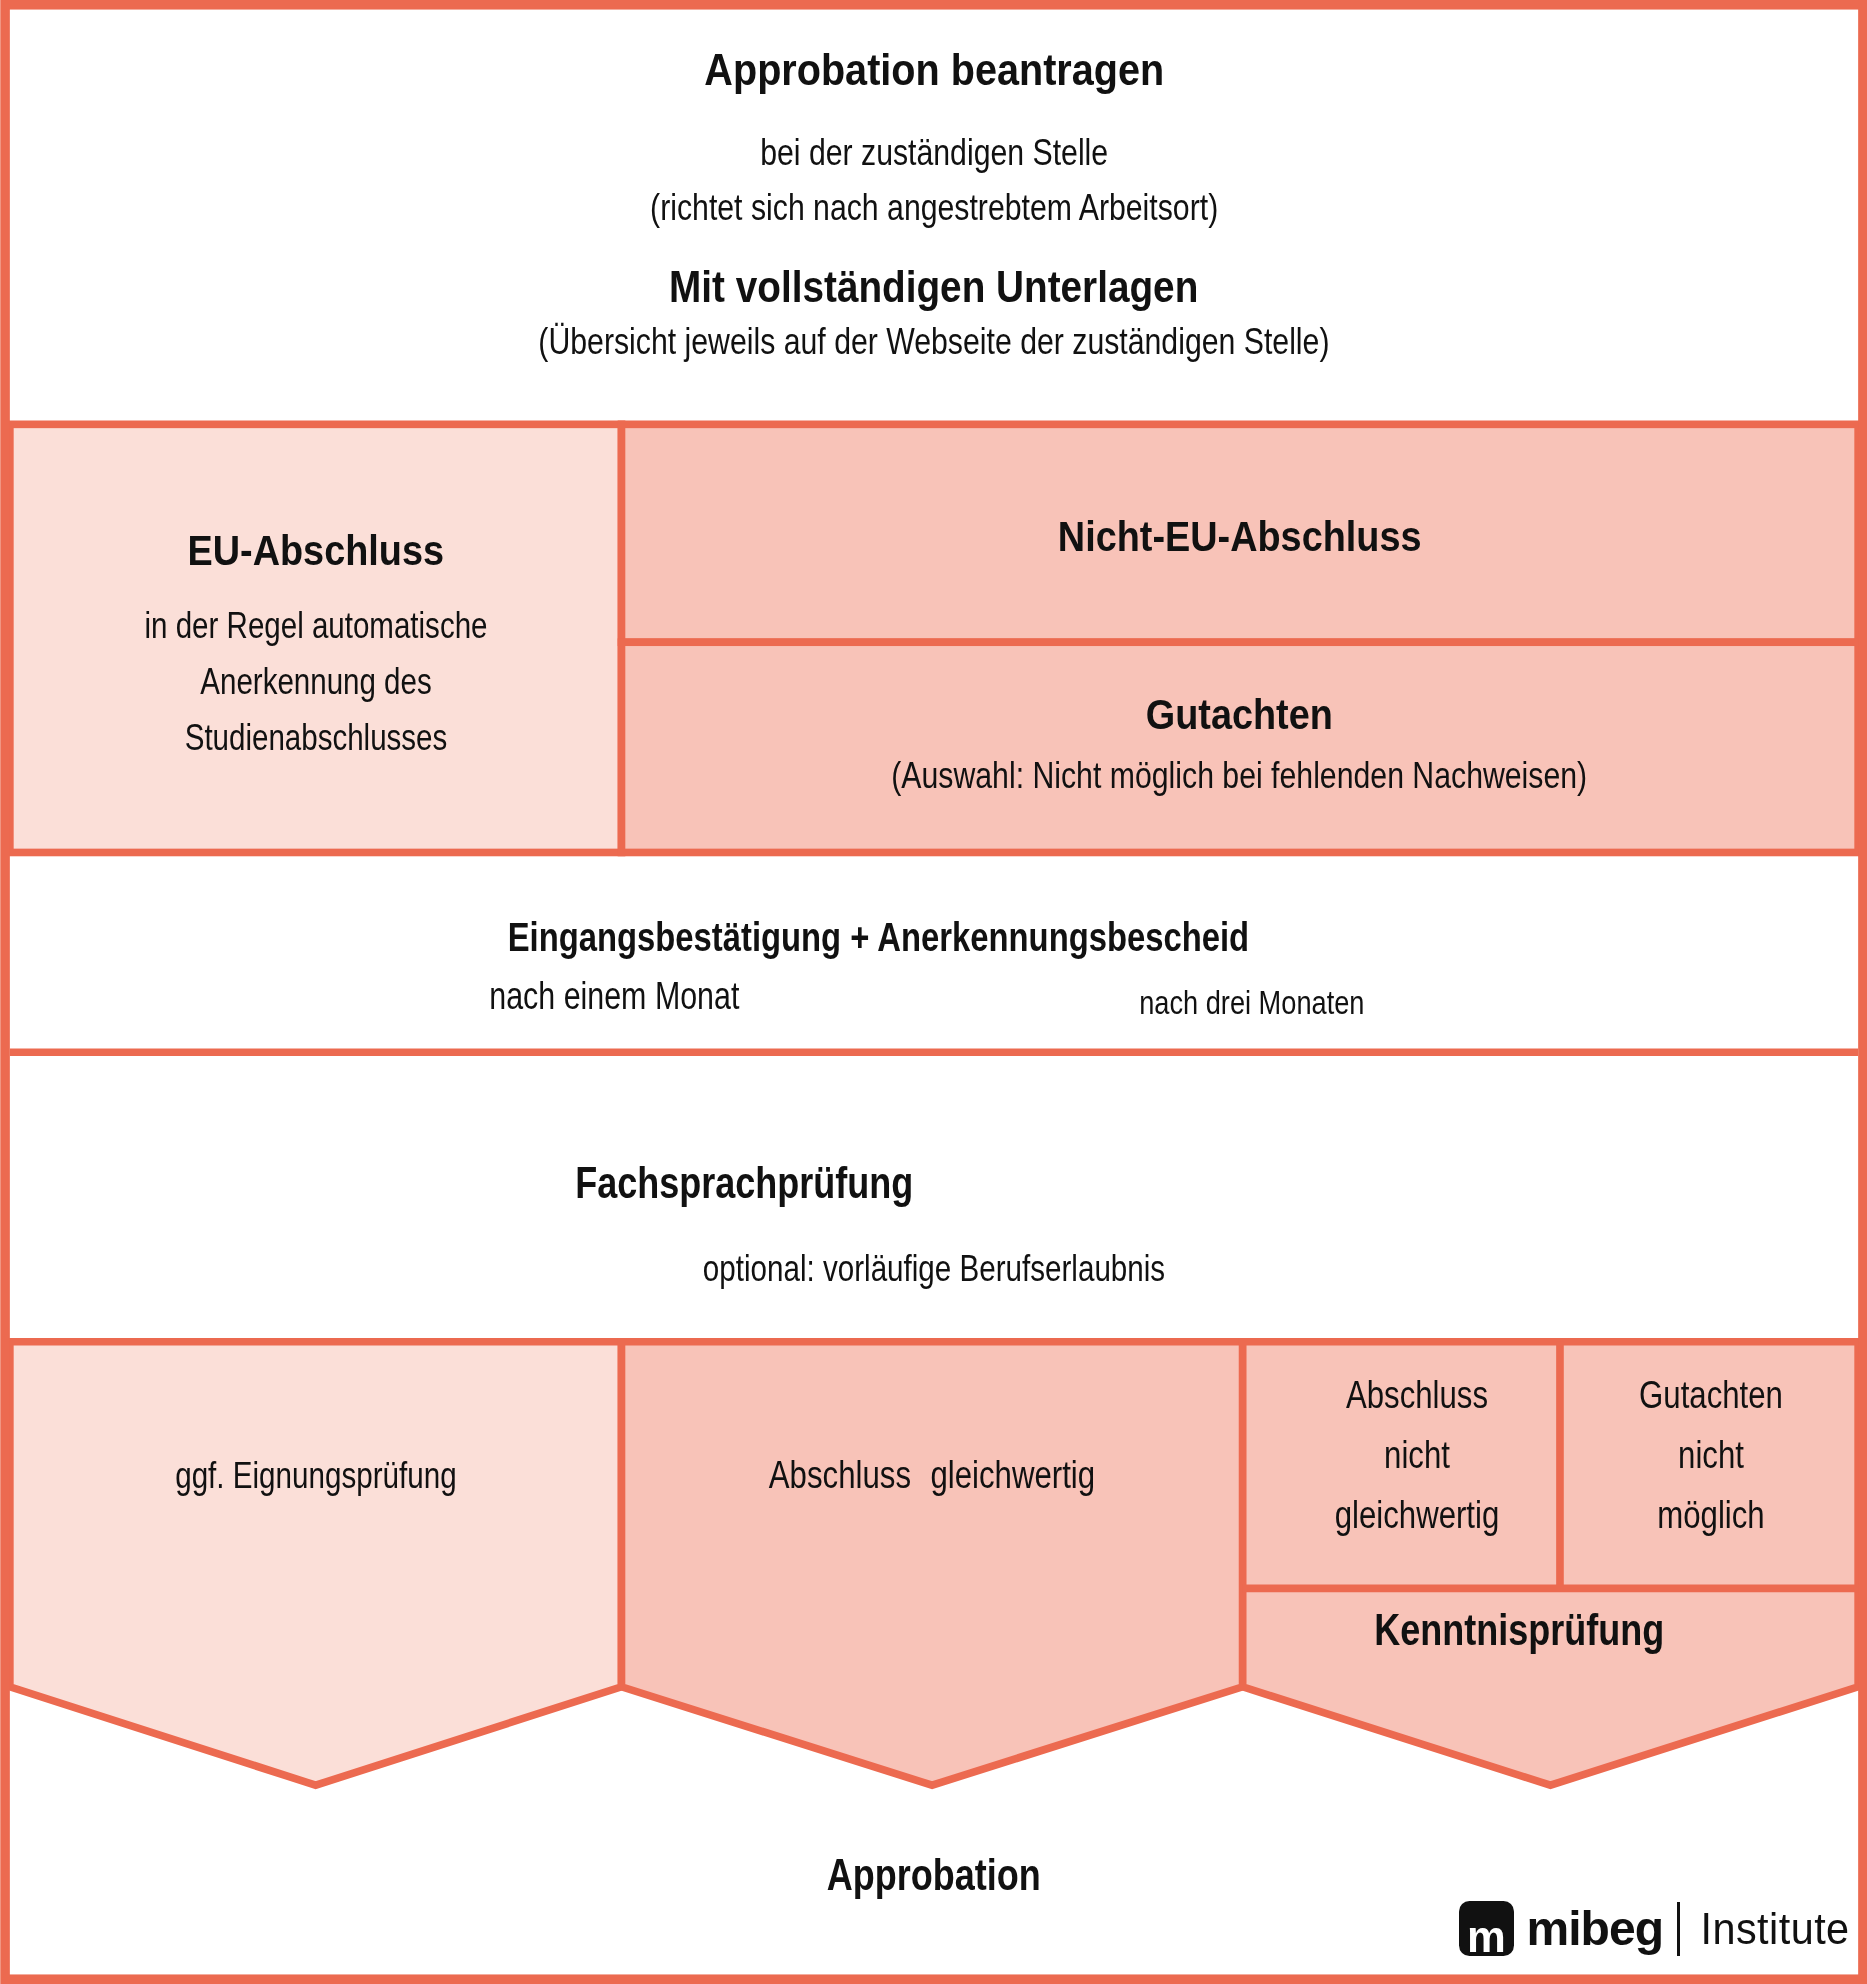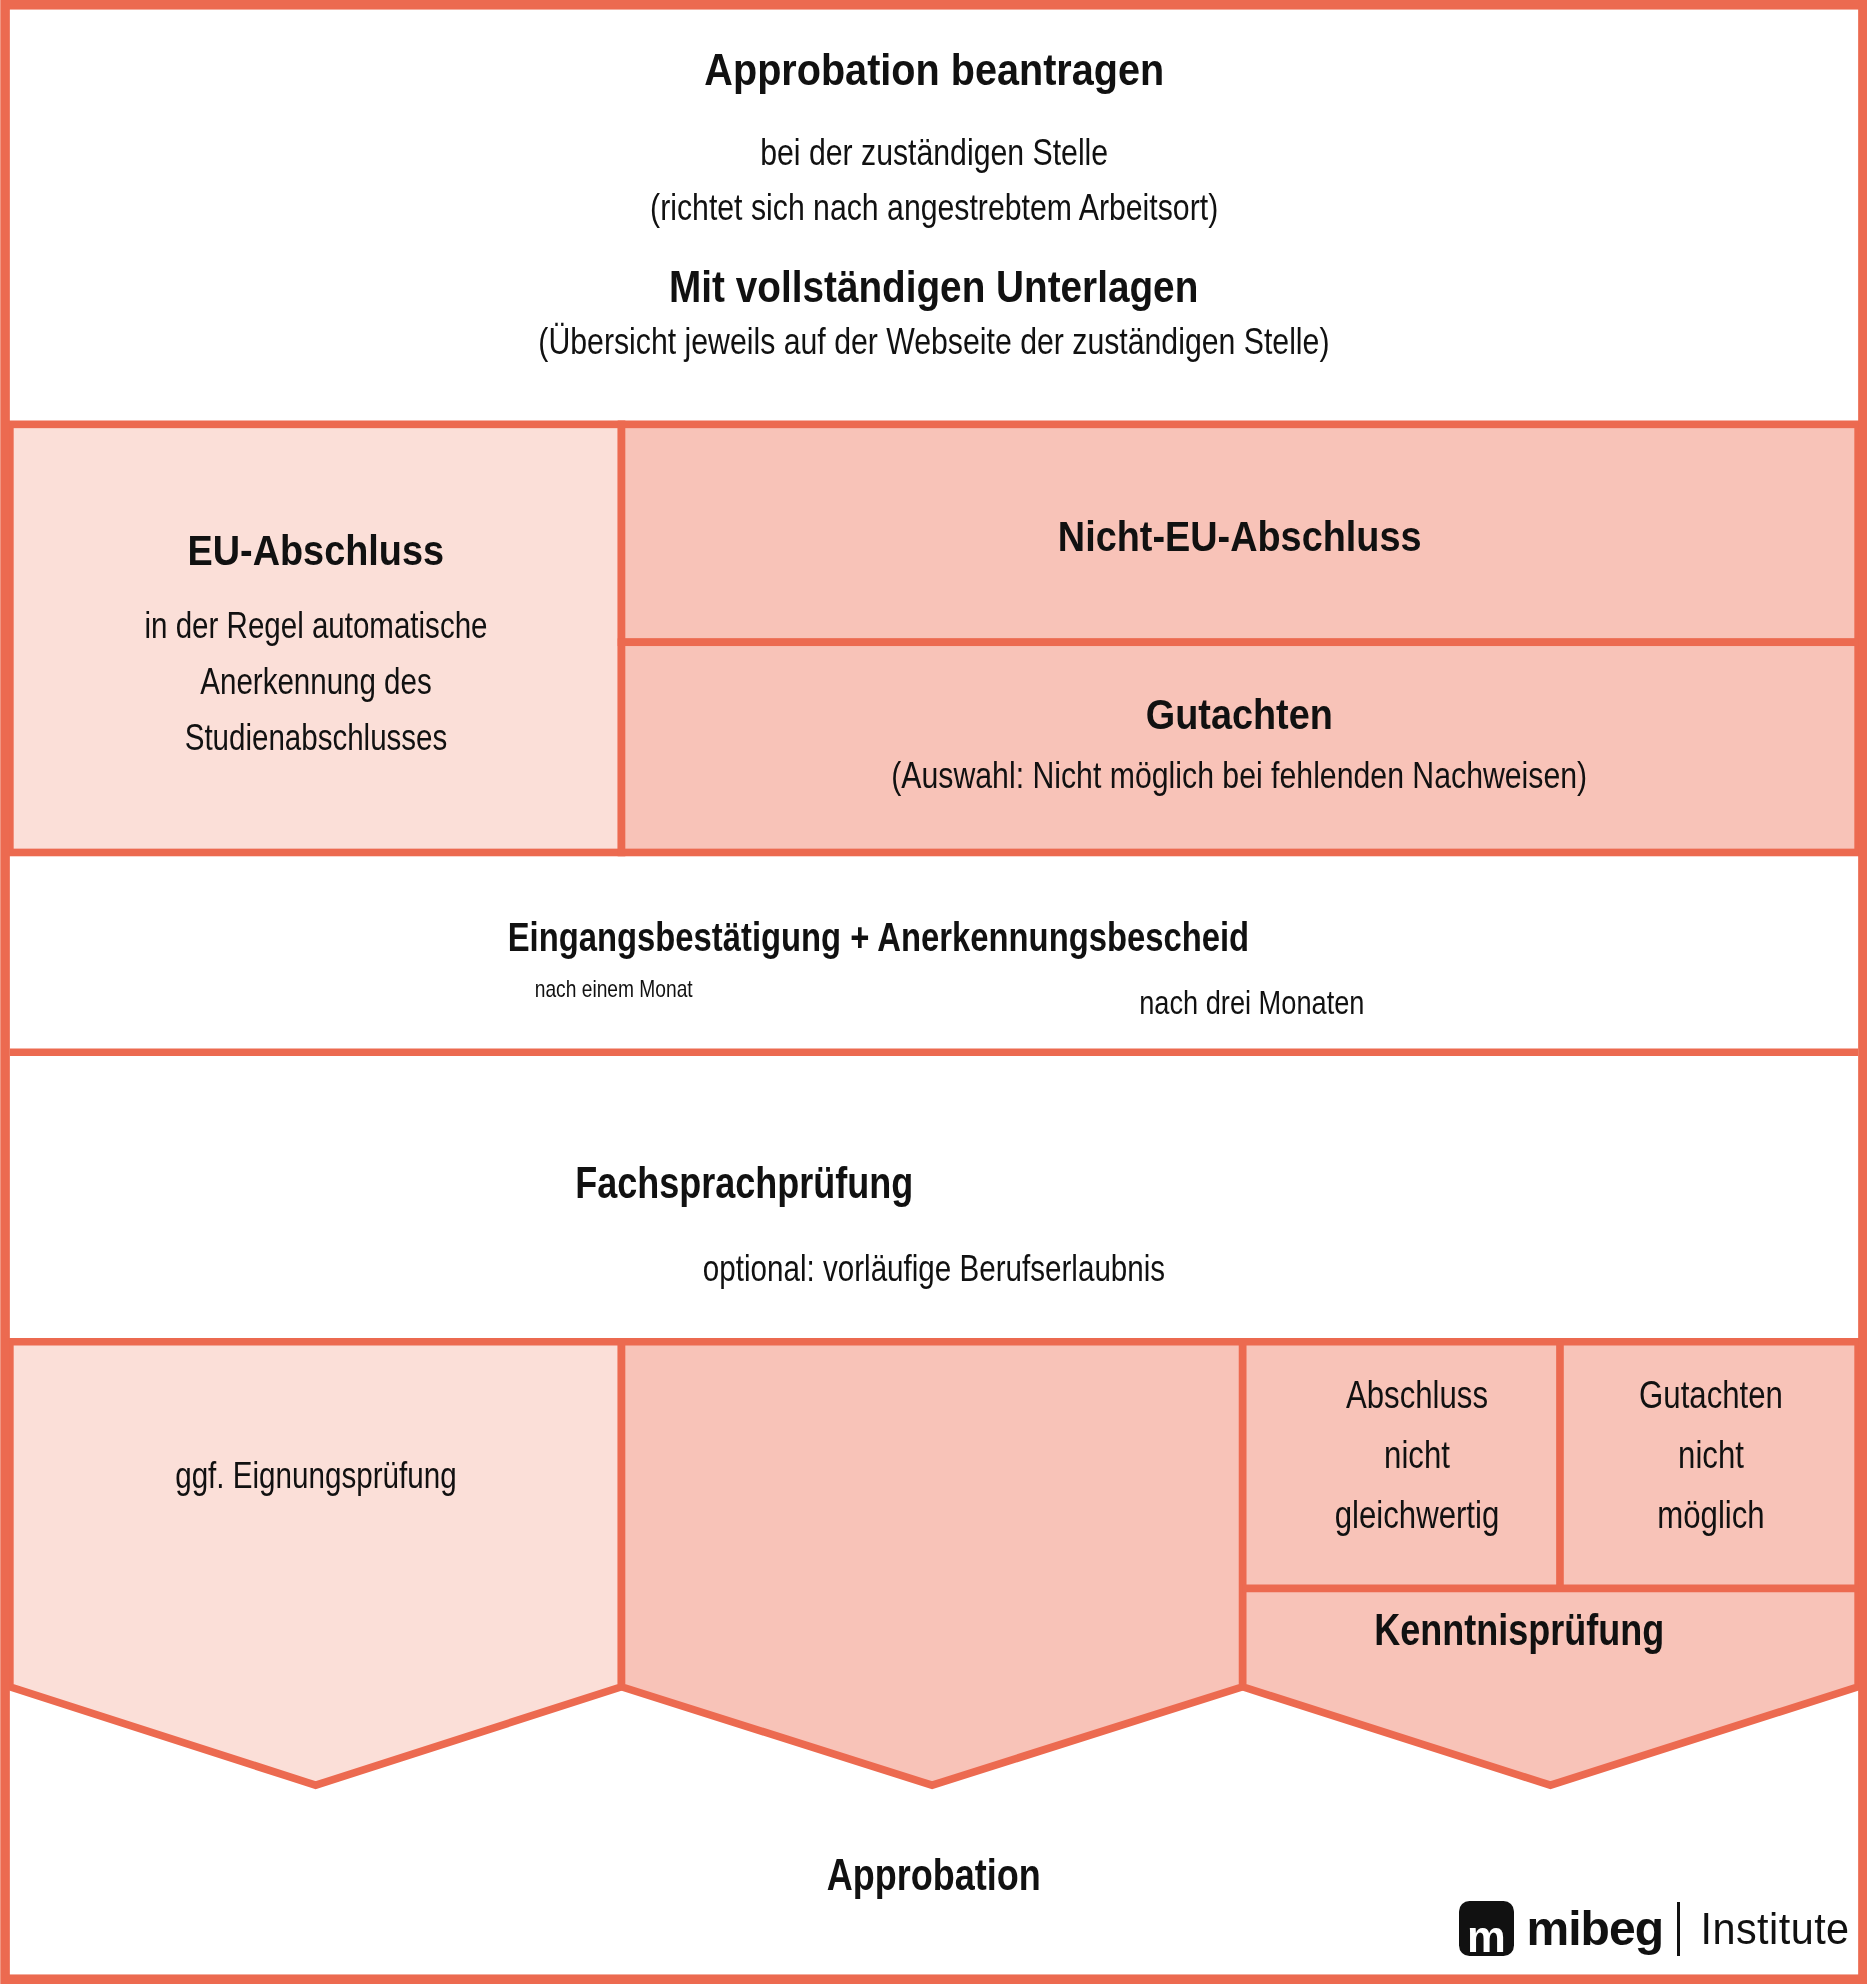--- a/index.html
+++ b/index.html
@@ -72,32 +72,34 @@
   <div class="t b" style="left:621px;width:1237px;top:512px;font-size:43px;">
     <span class="c88">Nicht-EU-Abschluss</span></div>
 
   <div class="t b" style="left:621px;width:1237px;top:690px;font-size:43px;">
     <span class="c88">Gutachten</span></div>
   <div class="t" style="left:621px;width:1237px;top:755px;font-size:36px;">
     <span class="c84">(Auswahl: Nicht möglich bei fehlenden Nachweisen)</span></div>
 
   <div class="t b" style="left:9.6px;width:1738px;top:914px;font-size:41px;">
     <span class="c80">Eingangsbestätigung + Anerkennungsbescheid</span></div>
-  <div class="t" style="left:327px;width:574px;top:975px;font-size:24px;">
+  <div class="t" style="left:327px;width:574px;top:975px;font-size:38px;">
     <span class="c80">nach einem Monat</span></div>
   <div class="t" style="left:965px;width:574px;top:975px;font-size:34px;margin-top:8px;">
     <span class="c80">nach drei Monaten</span></div>
 
   <div class="t b" style="left:9.6px;width:1469px;top:1157px;font-size:45px;">
     <span class="c80">Fachsprachprüfung</span></div>
   <div class="t" style="left:9.6px;width:1849px;top:1248px;font-size:37px;">
     <span class="c80">optional: vorläufige Berufserlaubnis</span></div>
 
   <div class="t" style="left:9.6px;width:612px;top:1455px;font-size:37px;">
     <span class="c80">ggf. Eignungsprüfung</span></div>
+  <div class="t" style="left:621px;width:621px;top:1453px;font-size:39px;">
+    <span class="c80 wide-words">Abschluss gleichwertig</span></div>
 
   <div class="t" style="left:1246px;width:310px;top:1365px;font-size:38px;line-height:60px;margin-left:16px;">
     <div class="blk82">
       <div>Abschluss</div>
       <div>nicht</div>
       <div>gleichwertig</div>
     </div>
   </div>
   <div class="t" style="left:1564px;width:294px;top:1365px;font-size:38px;line-height:60px;">
     <div class="blk82">

